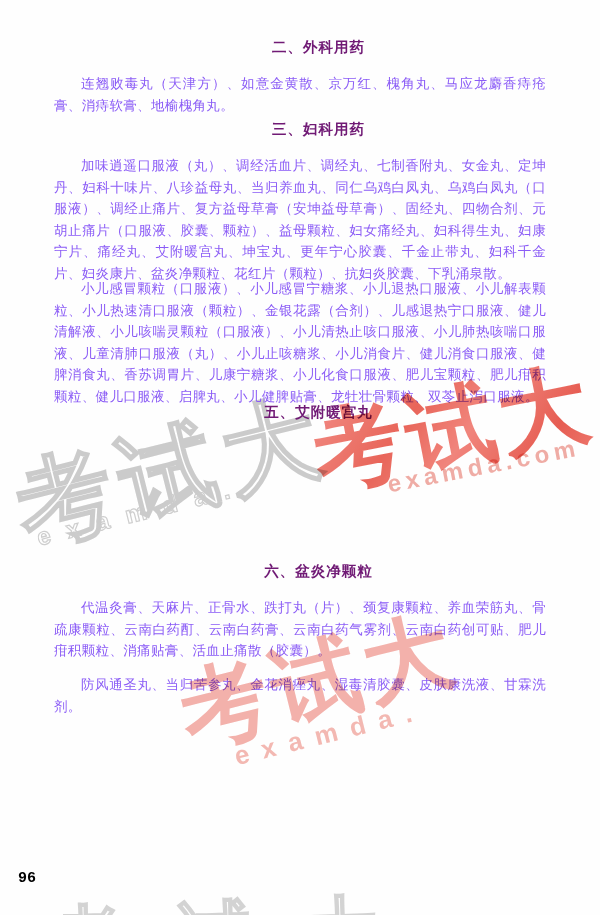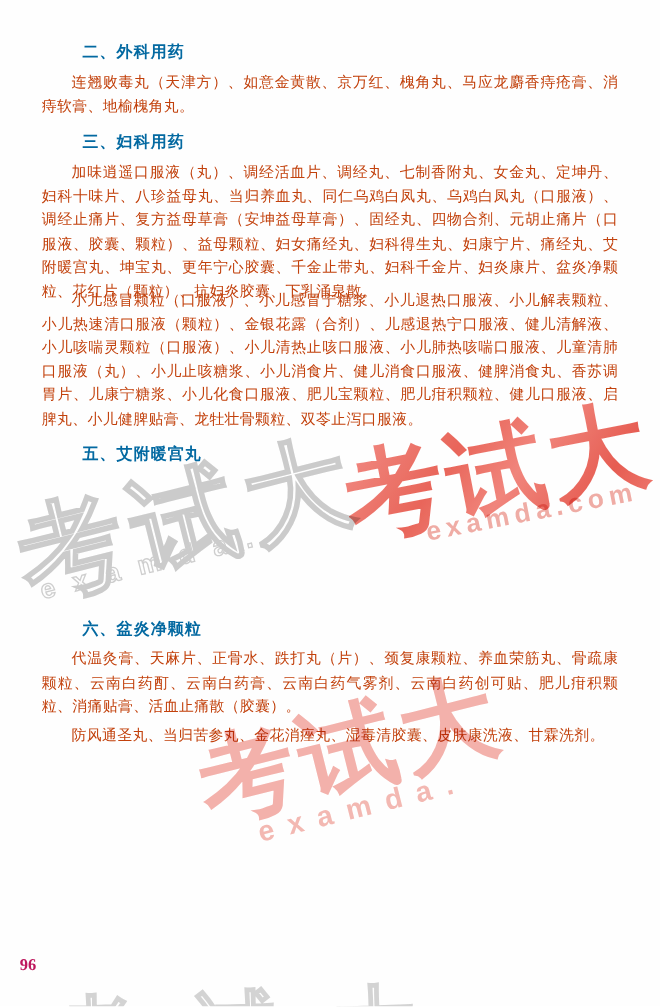--- a/index.html
+++ b/index.html
@@ -6,40 +6,40 @@
   .page{
     position:relative;width:600px;height:915px;background:#fefefe;
     overflow:hidden;
     font-family:"Liberation Serif","DejaVu Serif",serif;
     color:#151515;
   }
   .content{position:absolute;left:38px;right:0;top:0;width:524px;z-index:2;}
   .section{position:absolute;left:0;width:524px;}
   .section h3{
     font-family:"Liberation Sans","DejaVu Sans",sans-serif;
-    font-size:14.5px;font-weight:700;color:#0369a1;
-    margin:0 0 7px 0;padding-left:37px;letter-spacing:1px;
+    font-size:14.5px;font-weight:700;color:#701a75;
+    margin:0 0 7px 0;padding-left:37px;letter-spacing:1px;text-align:center;
   }
   .section p{
-    margin:0;font-size:13.5px;line-height:21.5px;letter-spacing:0.35px;
-    text-align:justify;text-indent:2em;color:#c2410c;
+    margin:16px;font-size:13.5px;line-height:21.5px;letter-spacing:0.35px;
+    text-align:justify;text-indent:2em;color:#8b5cf6;
     font-weight:500;
   }
   
   #sec0{top:38px;}
   #sec1{top:120px;}
   #sec2{top:262px;}
   #sec3{top:403px;}
   #sec4{top:562px;}
   #sec5{top:658px;}
 
   .page-number{
     position:absolute;left:18px;top:870px;z-index:2;
-    font-size:15px;font-weight:700;color:#be185d;
-    font-family:Liberation Serif, serif;
+    font-size:15px;font-weight:700;color:#000000;
+    font-family:Liberation Mono, monospace;
   }
 
   
   .wm{position:absolute;white-space:nowrap;pointer-events:none;
       font-family:"Liberation Sans","DejaVu Sans",sans-serif;font-weight:700;}
 
   
   .wm-gray{
     top:408px;left:14px;z-index:1;
     font-size:96px;letter-spacing:10px;

